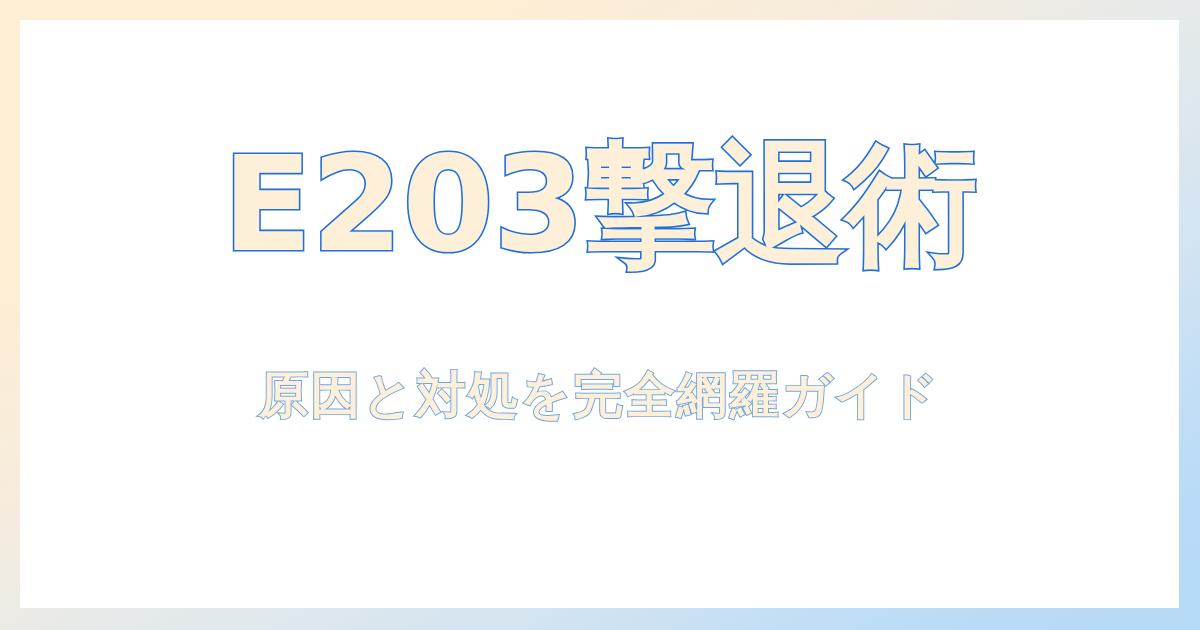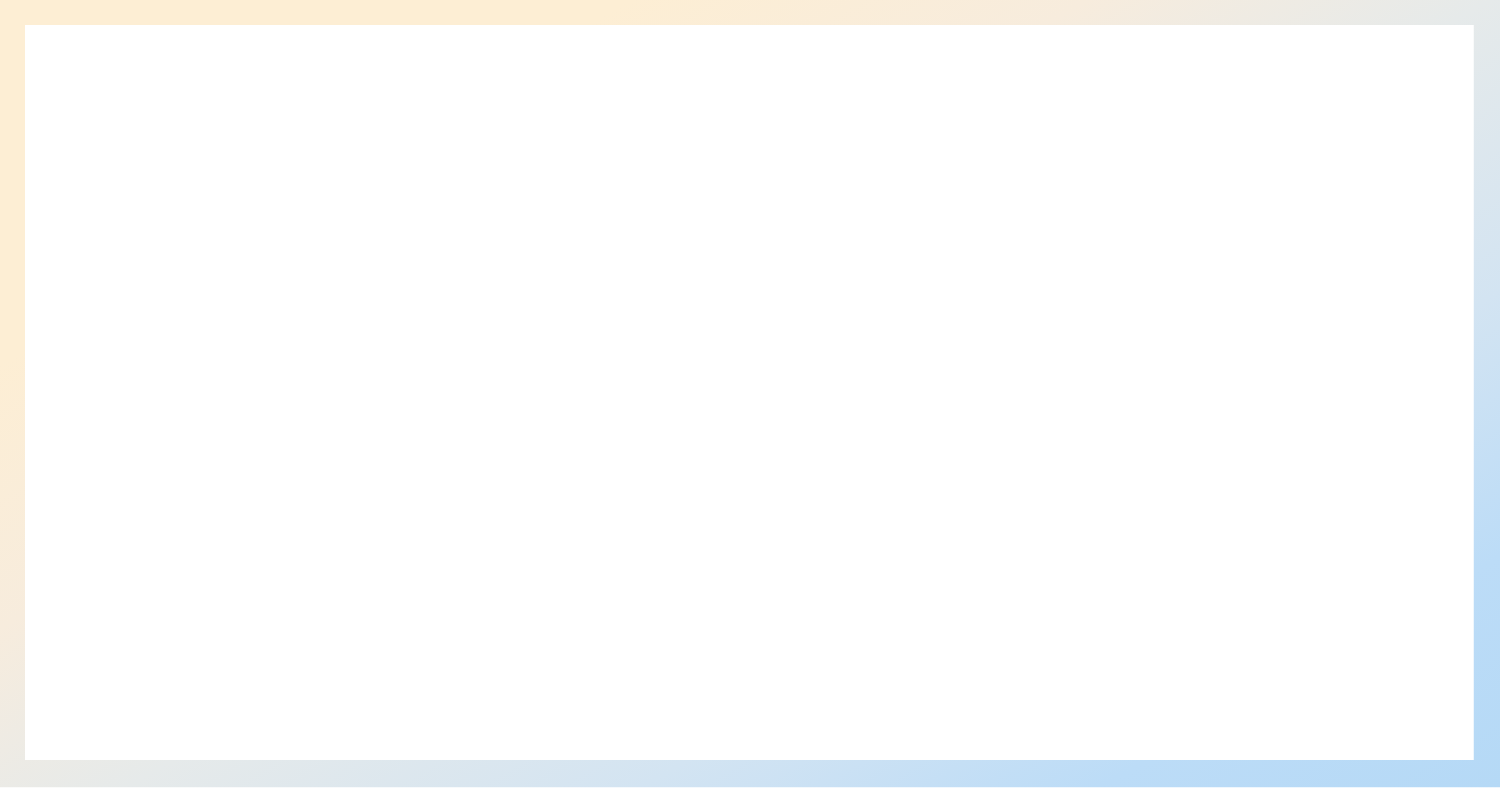--- a/index.html
+++ b/index.html
@@ -87,16 +87,22 @@
     paint-order: stroke fill;
     white-space: nowrap;
   }
 </style>
 </head>
 <body>
 
 <div class="eyecatch">
   <div class="canvas">
 
+    <div class="title-wrap">
+      <span class="title">E203撃退術</span>
+    </div>
 
+    <div class="subtitle-wrap">
+      <span class="subtitle">原因と対処を完全網羅ガイド</span>
+    </div>
 
   </div>
 </div>
 
 </body></html>

